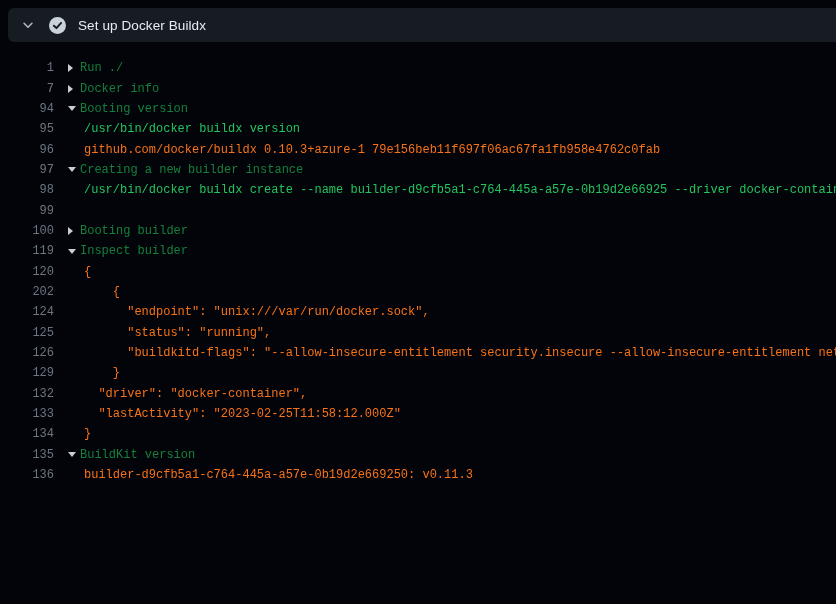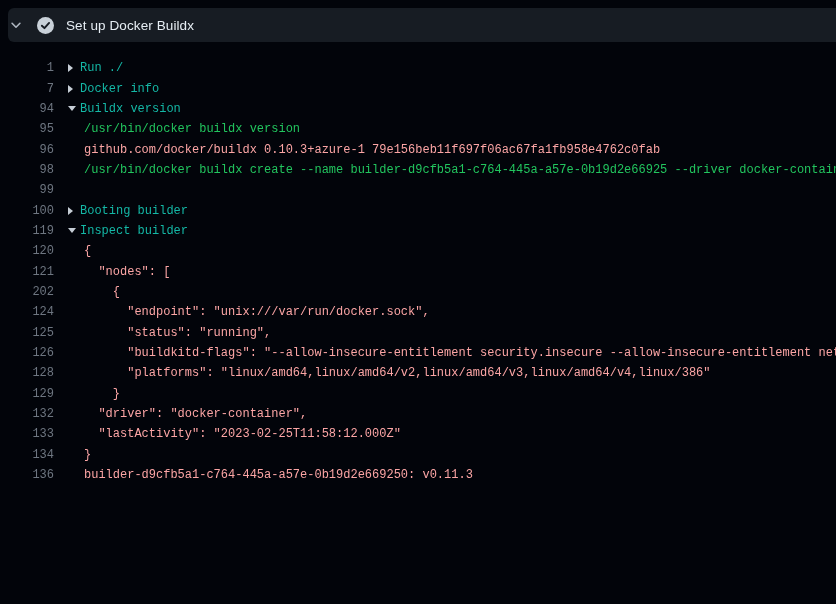--- a/index.html
+++ b/index.html
@@ -6,21 +6,21 @@
   body{
     width:836px;height:604px;overflow:hidden;
     background:#02040a;
     font-family:"Liberation Sans","DejaVu Sans",sans-serif;
   }
   
   .step-header{
     position:absolute;top:8px;left:8px;right:0;height:34px;
     background:#171c23;border-radius:6px 0 0 6px;
     display:flex;align-items:center;gap:12px;
-    box-sizing:border-box;cursor:pointer;
+    padding-left:12px;box-sizing:border-box;cursor:pointer;
   }
   .chev-icon{display:flex;align-items:center;justify-content:center;width:16px;height:16px;}
   .check-icon{display:flex;align-items:center;justify-content:center;width:18px;height:18px;}
   .step-title{
     color:#e6edf3;font-size:13.5px;font-weight:400;letter-spacing:.1px;
   }
   
   .log{
     position:absolute;top:42px;left:0;right:0;bottom:0;
     padding-top:16px;
@@ -33,22 +33,22 @@
   }
   .num{
     flex:0 0 54px;width:54px;text-align:right;color:#6e7681;
     text-decoration:none;cursor:pointer;user-select:none;
   }
   .arrow{
     flex:0 0 12px;margin-left:14px;display:flex;align-items:center;cursor:pointer;
   }
   .tri-right{width:0;height:0;border-left:5px solid #c6ced6;border-top:4px solid transparent;border-bottom:4px solid transparent;}
   .tri-down{width:0;height:0;border-top:5px solid #c6ced6;border-left:4px solid transparent;border-right:4px solid transparent;}
-  .gtext{color:#14b8a6;cursor:pointer;}
-  .ltext{margin-left:30px;color:#fca5a5;}
+  .gtext{color:#15803d;cursor:pointer;}
+  .ltext{margin-left:30px;color:#f97316;}
   .row.cmd .ltext{color:#22c55e;}
 </style>
 </head>
 <body>
 
 <div class="step-header">
   <span class="chev-icon">
     <svg width="14" height="14" viewBox="0 0 16 16">
       <path d="M3.5 6 8 10.5 12.5 6" fill="none" stroke="#b0b8c2" stroke-width="1.8" stroke-linecap="round" stroke-linejoin="round"></path>
     </svg>
@@ -58,32 +58,32 @@
       <circle cx="8" cy="8" r="8" fill="#c9d1d9"></circle>
       <path d="M4.6 8.2 7 10.5 11.4 5.6" fill="none" stroke="#171c23" stroke-width="1.8" stroke-linecap="round" stroke-linejoin="round"></path>
     </svg>
   </span>
   <span class="step-title">Set up Docker Buildx</span>
 </div>
 
 <div class="log">
     <div class="row group_collapsed"><a class="num">1</a><span class="arrow"><span class="tri-right"></span></span><span class="gtext">Run ./</span></div>
     <div class="row group_collapsed"><a class="num">7</a><span class="arrow"><span class="tri-right"></span></span><span class="gtext">Docker info</span></div>
-    <div class="row group_expanded"><a class="num">94</a><span class="arrow"><span class="tri-down"></span></span><span class="gtext">Buildx version</span></div>
+    <div class="row group_expanded"><a class="num">94</a><span class="arrow"><span class="tri-down"></span></span><span class="gtext">Booting version</span></div>
     <div class="row cmd"><a class="num">95</a><span class="ltext">/usr/bin/docker buildx version</span></div>
     <div class="row out"><a class="num">96</a><span class="ltext">github.com/docker/buildx 0.10.3+azure-1 79e156beb11f697f06ac67fa1fb958e4762c0fab</span></div>
+    <div class="row group_expanded"><a class="num">97</a><span class="arrow"><span class="tri-down"></span></span><span class="gtext">Creating a new builder instance</span></div>
     <div class="row cmd"><a class="num">98</a><span class="ltext">/usr/bin/docker buildx create --name builder-d9cfb5a1-c764-445a-a57e-0b19d2e66925 --driver docker-container</span></div>
     <div class="row out"><a class="num">99</a></div>
     <div class="row group_collapsed"><a class="num">100</a><span class="arrow"><span class="tri-right"></span></span><span class="gtext">Booting builder</span></div>
     <div class="row group_expanded"><a class="num">119</a><span class="arrow"><span class="tri-down"></span></span><span class="gtext">Inspect builder</span></div>
     <div class="row out"><a class="num">120</a><span class="ltext">{</span></div>
-    <div class="row out"><a class="num">121</a><span class="ltext">  "nodes": [</span></div>
     <div class="row out"><a class="num">202</a><span class="ltext">    {</span></div>
     <div class="row out"><a class="num">124</a><span class="ltext">      "endpoint": "unix:///var/run/docker.sock",</span></div>
     <div class="row out"><a class="num">125</a><span class="ltext">      "status": "running",</span></div>
     <div class="row out"><a class="num">126</a><span class="ltext">      "buildkitd-flags": "--allow-insecure-entitlement security.insecure --allow-insecure-entitlement network.host",</span></div>
-    <div class="row out"><a class="num">128</a><span class="ltext">      "platforms": "linux/amd64,linux/amd64/v2,linux/amd64/v3,linux/amd64/v4,linux/386"</span></div>
     <div class="row out"><a class="num">129</a><span class="ltext">    }</span></div>
     <div class="row out"><a class="num">132</a><span class="ltext">  "driver": "docker-container",</span></div>
     <div class="row out"><a class="num">133</a><span class="ltext">  "lastActivity": "2023-02-25T11:58:12.000Z"</span></div>
     <div class="row out"><a class="num">134</a><span class="ltext">}</span></div>
+    <div class="row group_expanded"><a class="num">135</a><span class="arrow"><span class="tri-down"></span></span><span class="gtext">BuildKit version</span></div>
     <div class="row out"><a class="num">136</a><span class="ltext">builder-d9cfb5a1-c764-445a-a57e-0b19d2e669250: v0.11.3</span></div>
   </div>
 
 </body></html>

